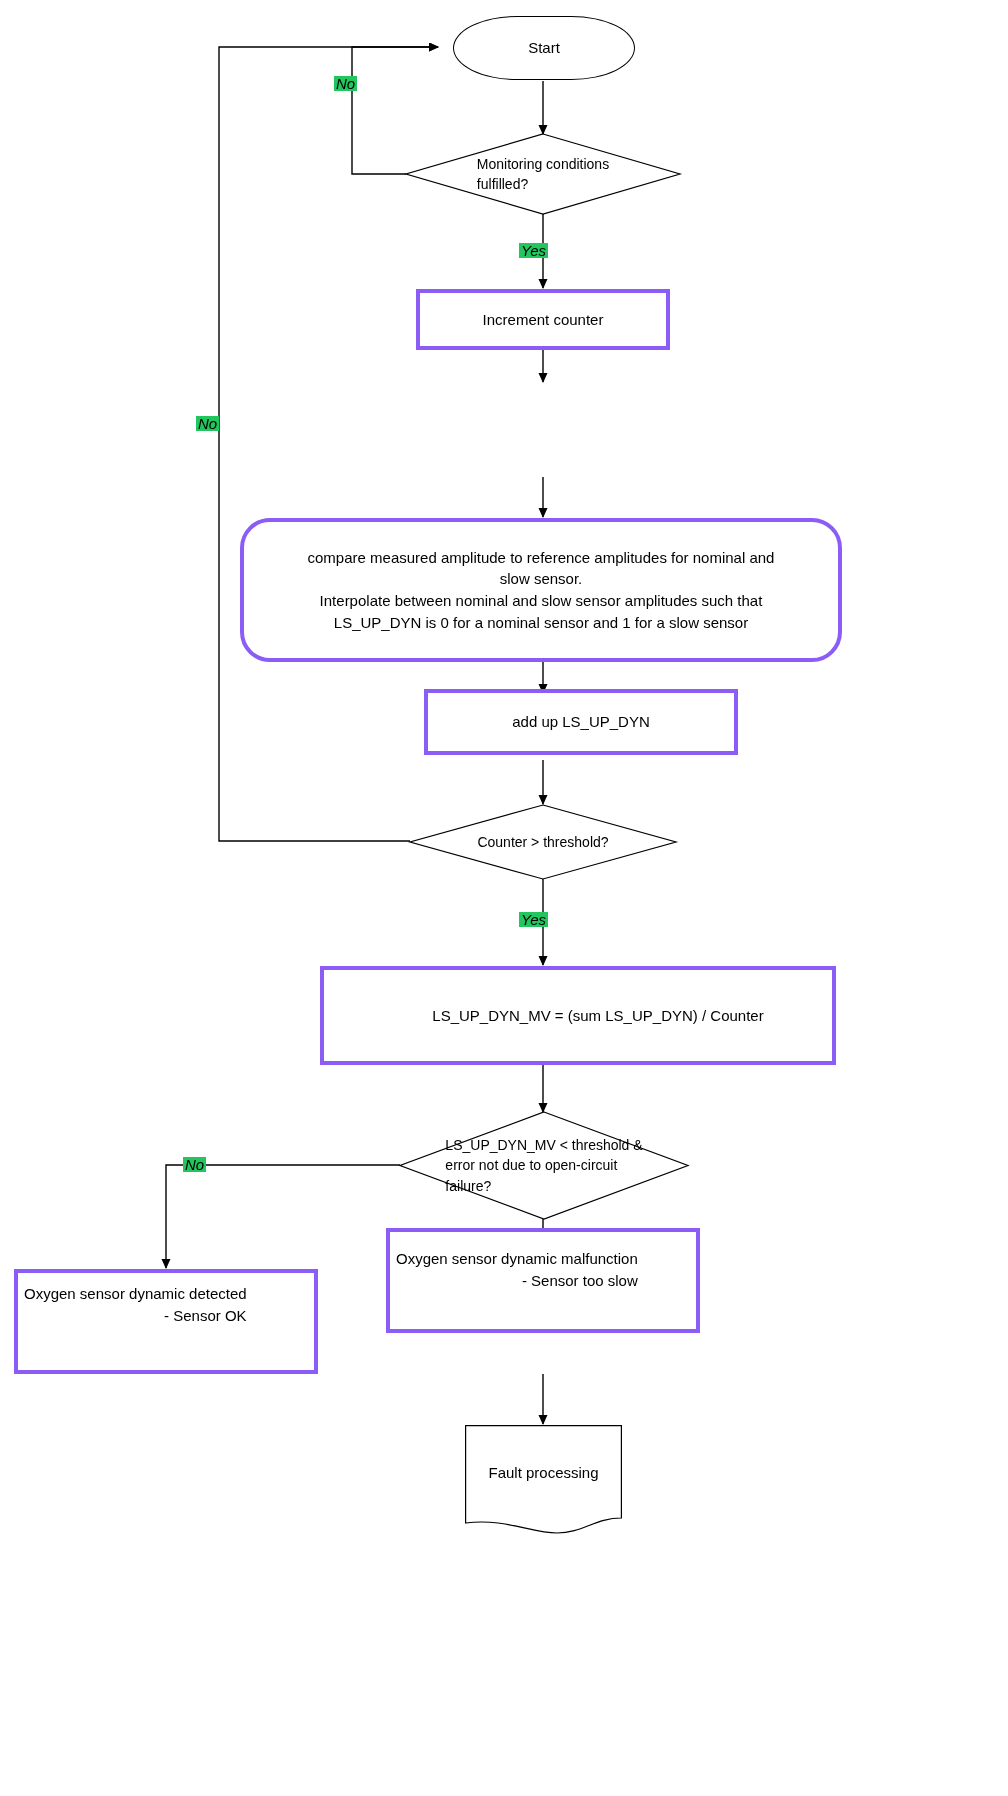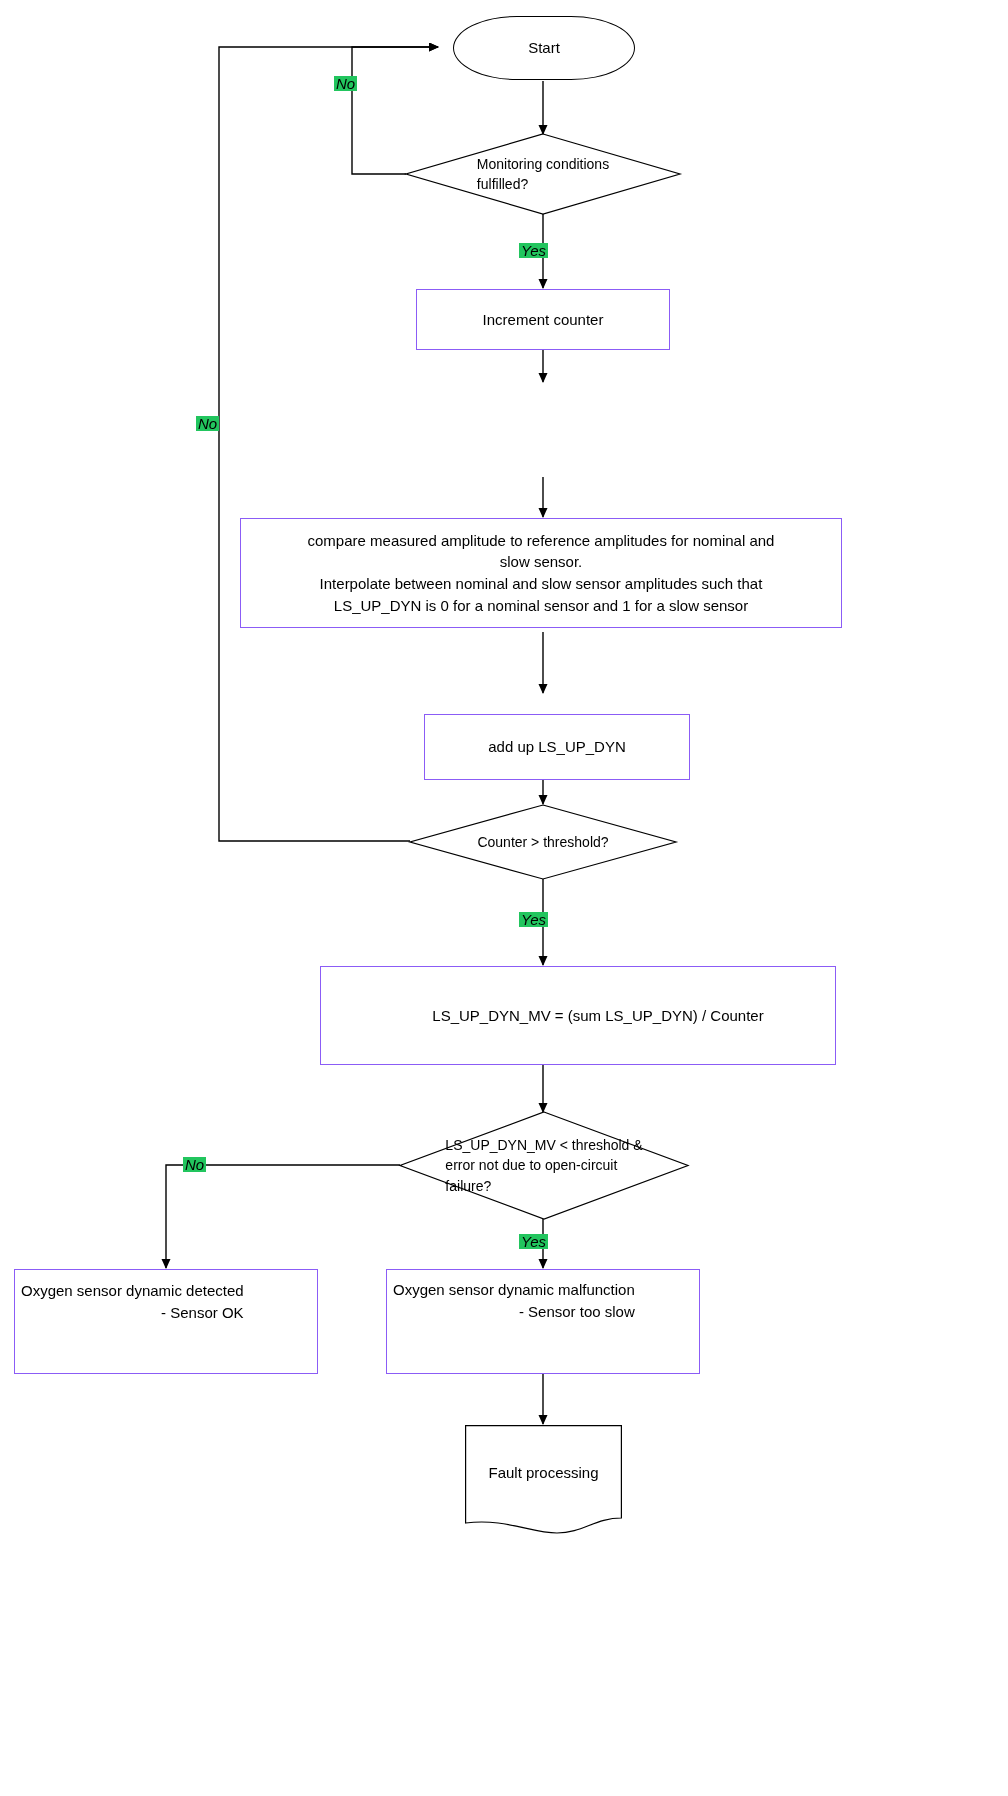--- a/index.html
+++ b/index.html
@@ -24,21 +24,21 @@
     box-sizing: border-box;
     display: flex;
     align-items: center;
     justify-content: center;
     text-align: center;
     font-size: 15px;
     line-height: 1.45;
     color: #000;
   }
   .proc {
-    border: 1px solid #8b5cf6;
+    border: 4px solid #8b5cf6;
     background: #fff;
     padding: 4px 8px;
   }
   .proc.left-align {
     justify-content: flex-start;
     text-align: right;
   }
   .terminal {
     border: 1px solid #000;
     border-radius: 90px / 45px;
@@ -174,28 +174,28 @@
     </svg>
     <div class="decision-label multiline">Monitoring  conditions
 fulfilled?</div>
   </div>
 
   <div class="node proc" style="left:416px; top:289px; width:254px; height:61px;">
     <span>Increment counter</span>
   </div>
 
 
-  <div class="node proc multiline" style="left:240px; top:518px; width:602px; height:110px;">
+  <div class="node proc multiline" style="left:240px; top:518px; width:602px; height:144px;border-radius:30px;">
     <span>compare measured amplitude to reference amplitudes for nominal and
 slow sensor.
 Interpolate between nominal and slow sensor amplitudes such that
 LS_UP_DYN is 0 for a nominal sensor and 1 for a slow sensor</span>
   </div>
 
-  <div class="node proc" style="left:424px; top:714px; width:266px; height:66px;">
+  <div class="node proc" style="left:424px; top:689px; width:314px; height:66px;">
     <span>add up LS_UP_DYN</span>
   </div>
 
   <div class="decision-wrap" style="left:410px; top:805px; width:266px; height:74px;">
     <svg width="266" height="74" viewBox="0 0 266 74" xmlns="http://www.w3.org/2000/svg">
       <polygon points="133,0 266,37 133,74 0,37" fill="#fff" stroke="#000" stroke-width="1.2"></polygon>
     </svg>
     <div class="decision-label">Counter &gt; threshold?</div>
   </div>
 
@@ -210,21 +210,21 @@
     <div class="decision-label multiline">LS_UP_DYN_MV &lt; threshold &amp;
 error not due to open-circuit
 failure?</div>
   </div>
 
   <div class="node proc left-align multiline" style="left:14px; top:1269px; width:304px; height:105px; padding:10px 6px; align-items:flex-start;">
     <span> Oxygen sensor dynamic detected
 - Sensor OK</span>
   </div>
 
-  <div class="node proc left-align multiline" style="left:386px; top:1269px; width:314px; height:105px; padding:9px 6px; align-items:flex-start;">
+  <div class="node proc left-align multiline" style="left:386px; top:1228px; width:314px; height:105px; padding:16px 6px; align-items:flex-start;">
     <span> Oxygen sensor dynamic malfunction
 - Sensor too slow</span>
   </div>
 
   <div class="doc-wrap" style="left:465px; top:1425px; width:157px; height:110px;">
     <svg width="157" height="110" viewBox="0 0 157 110" xmlns="http://www.w3.org/2000/svg">
       <path d="M0.6,0.6 L156.4,0.6 L156.4,93 C130,93 118,108 92,108 C66,108 40,93 0.6,98 Z" fill="#fff" stroke="#000" stroke-width="1.2"></path>
     </svg>
     <div class="doc-label">Fault processing</div>
   </div>

